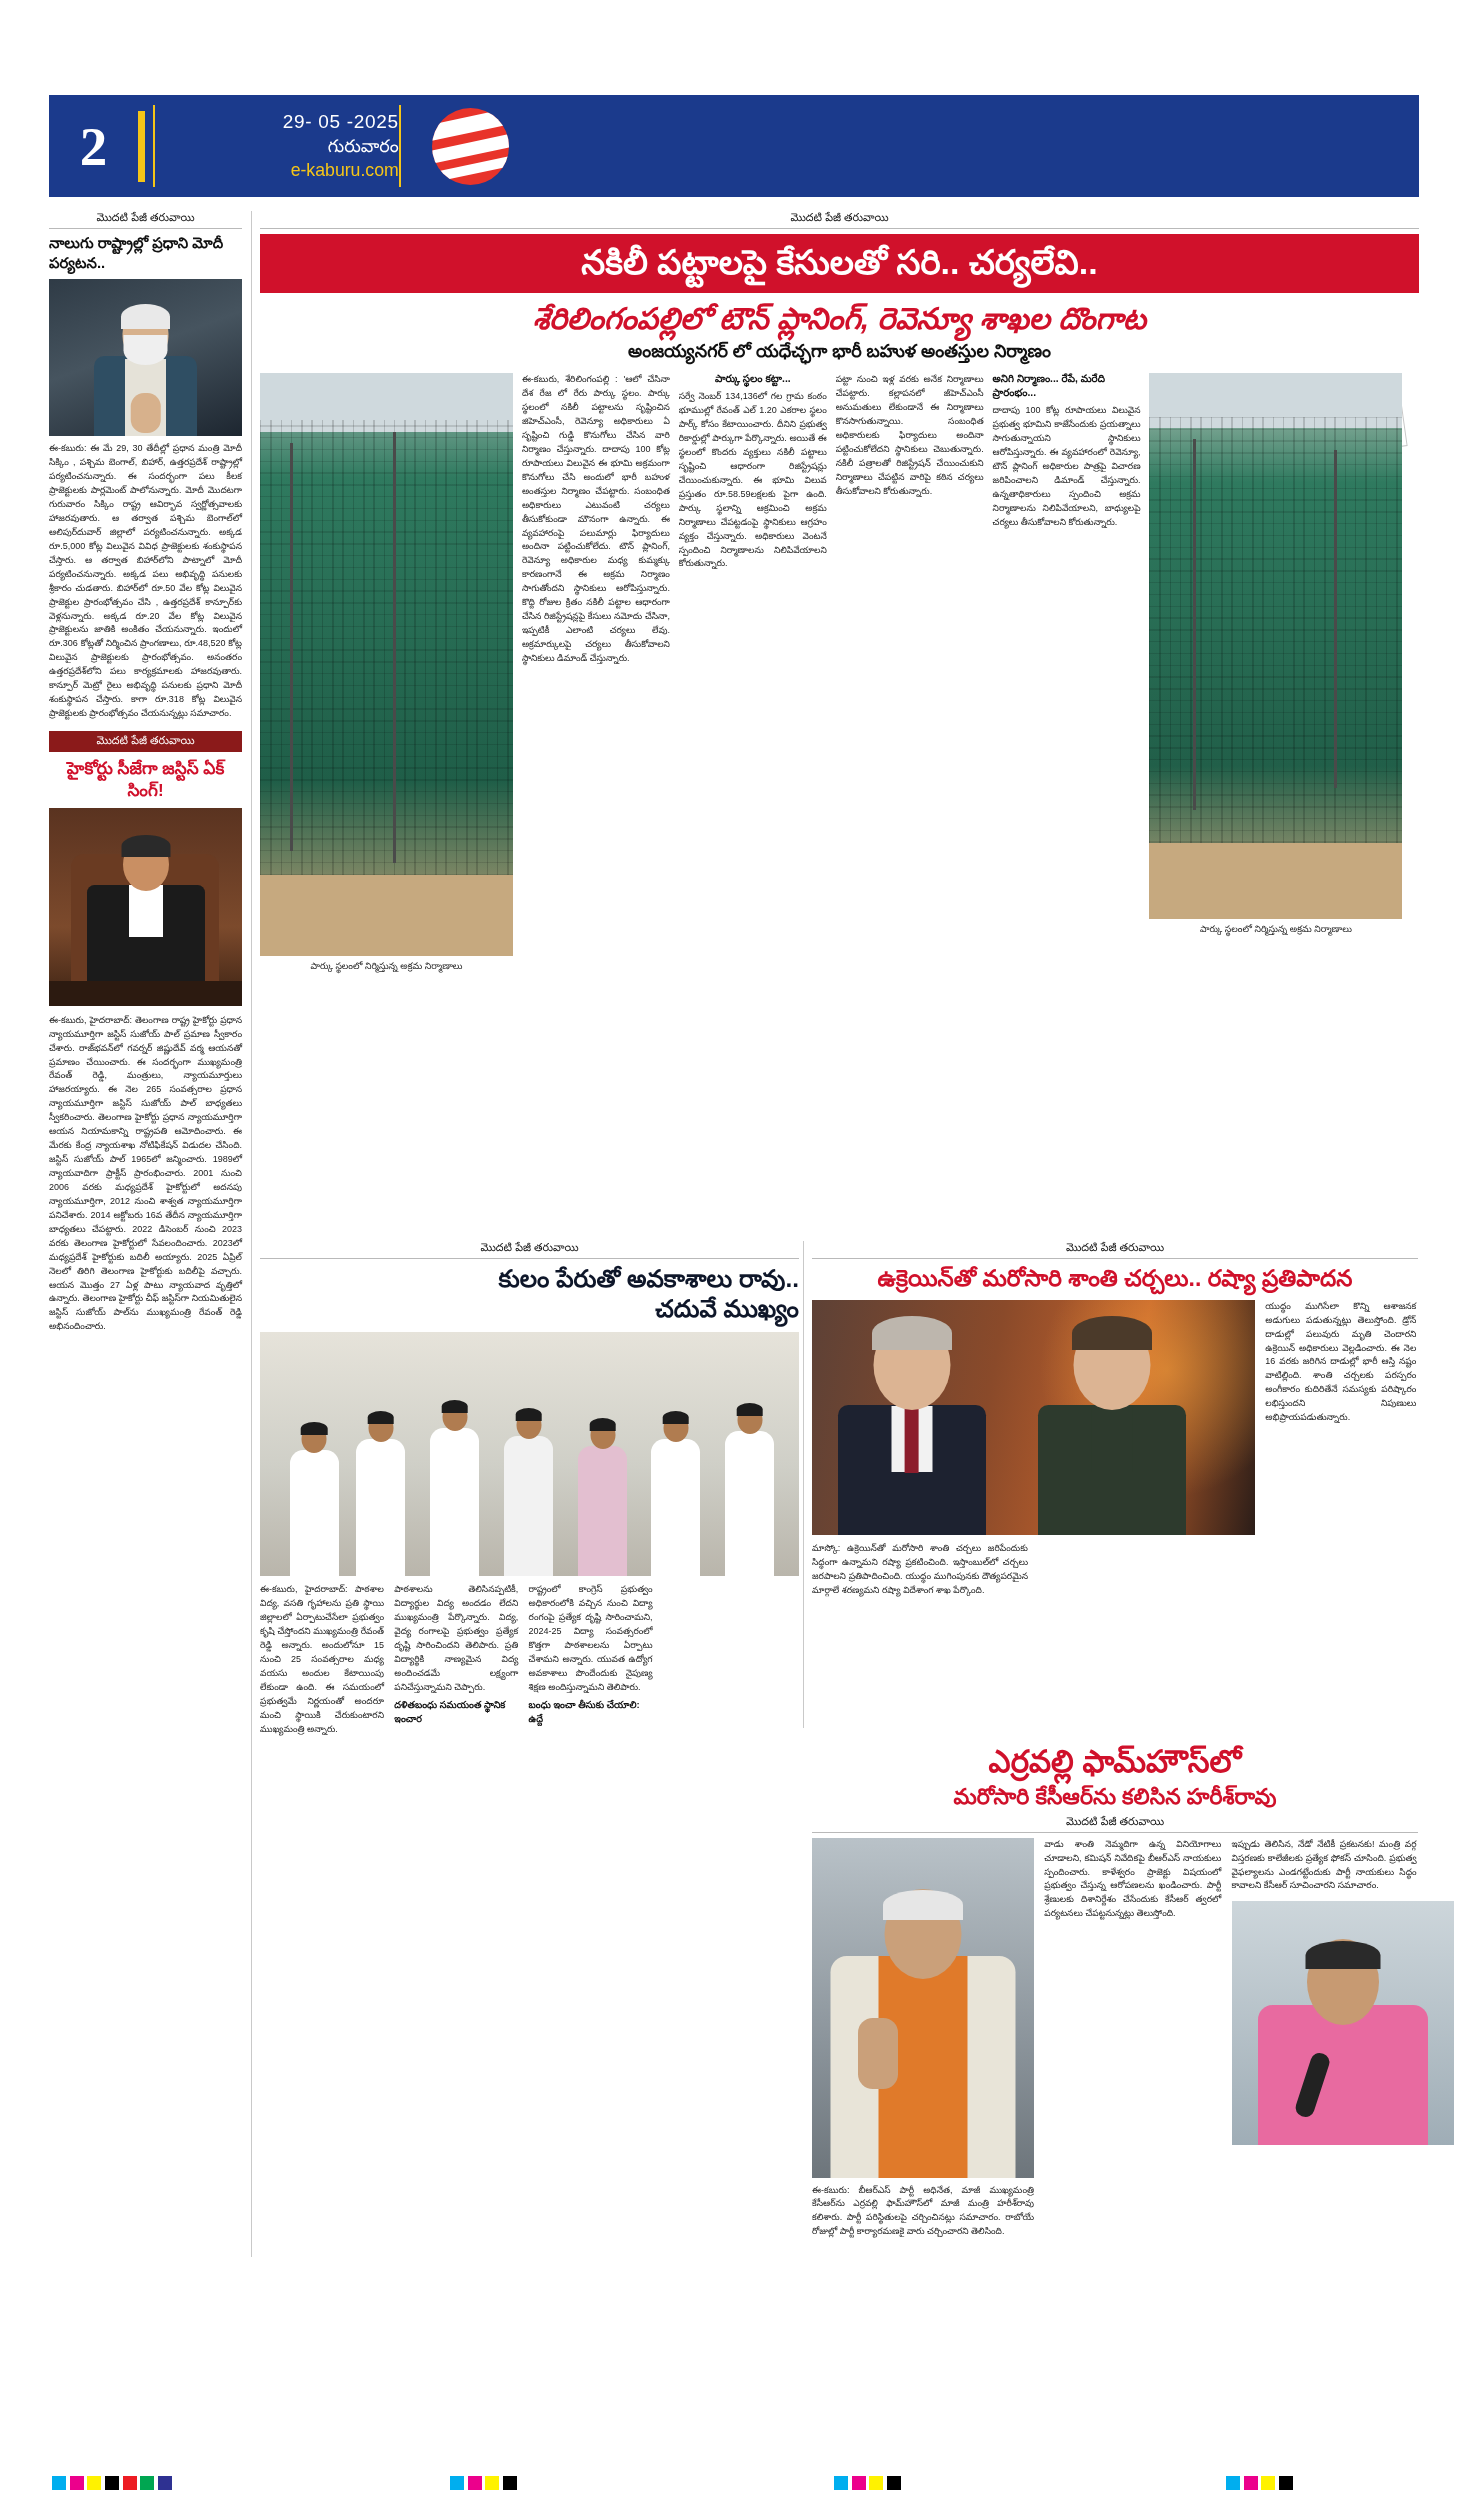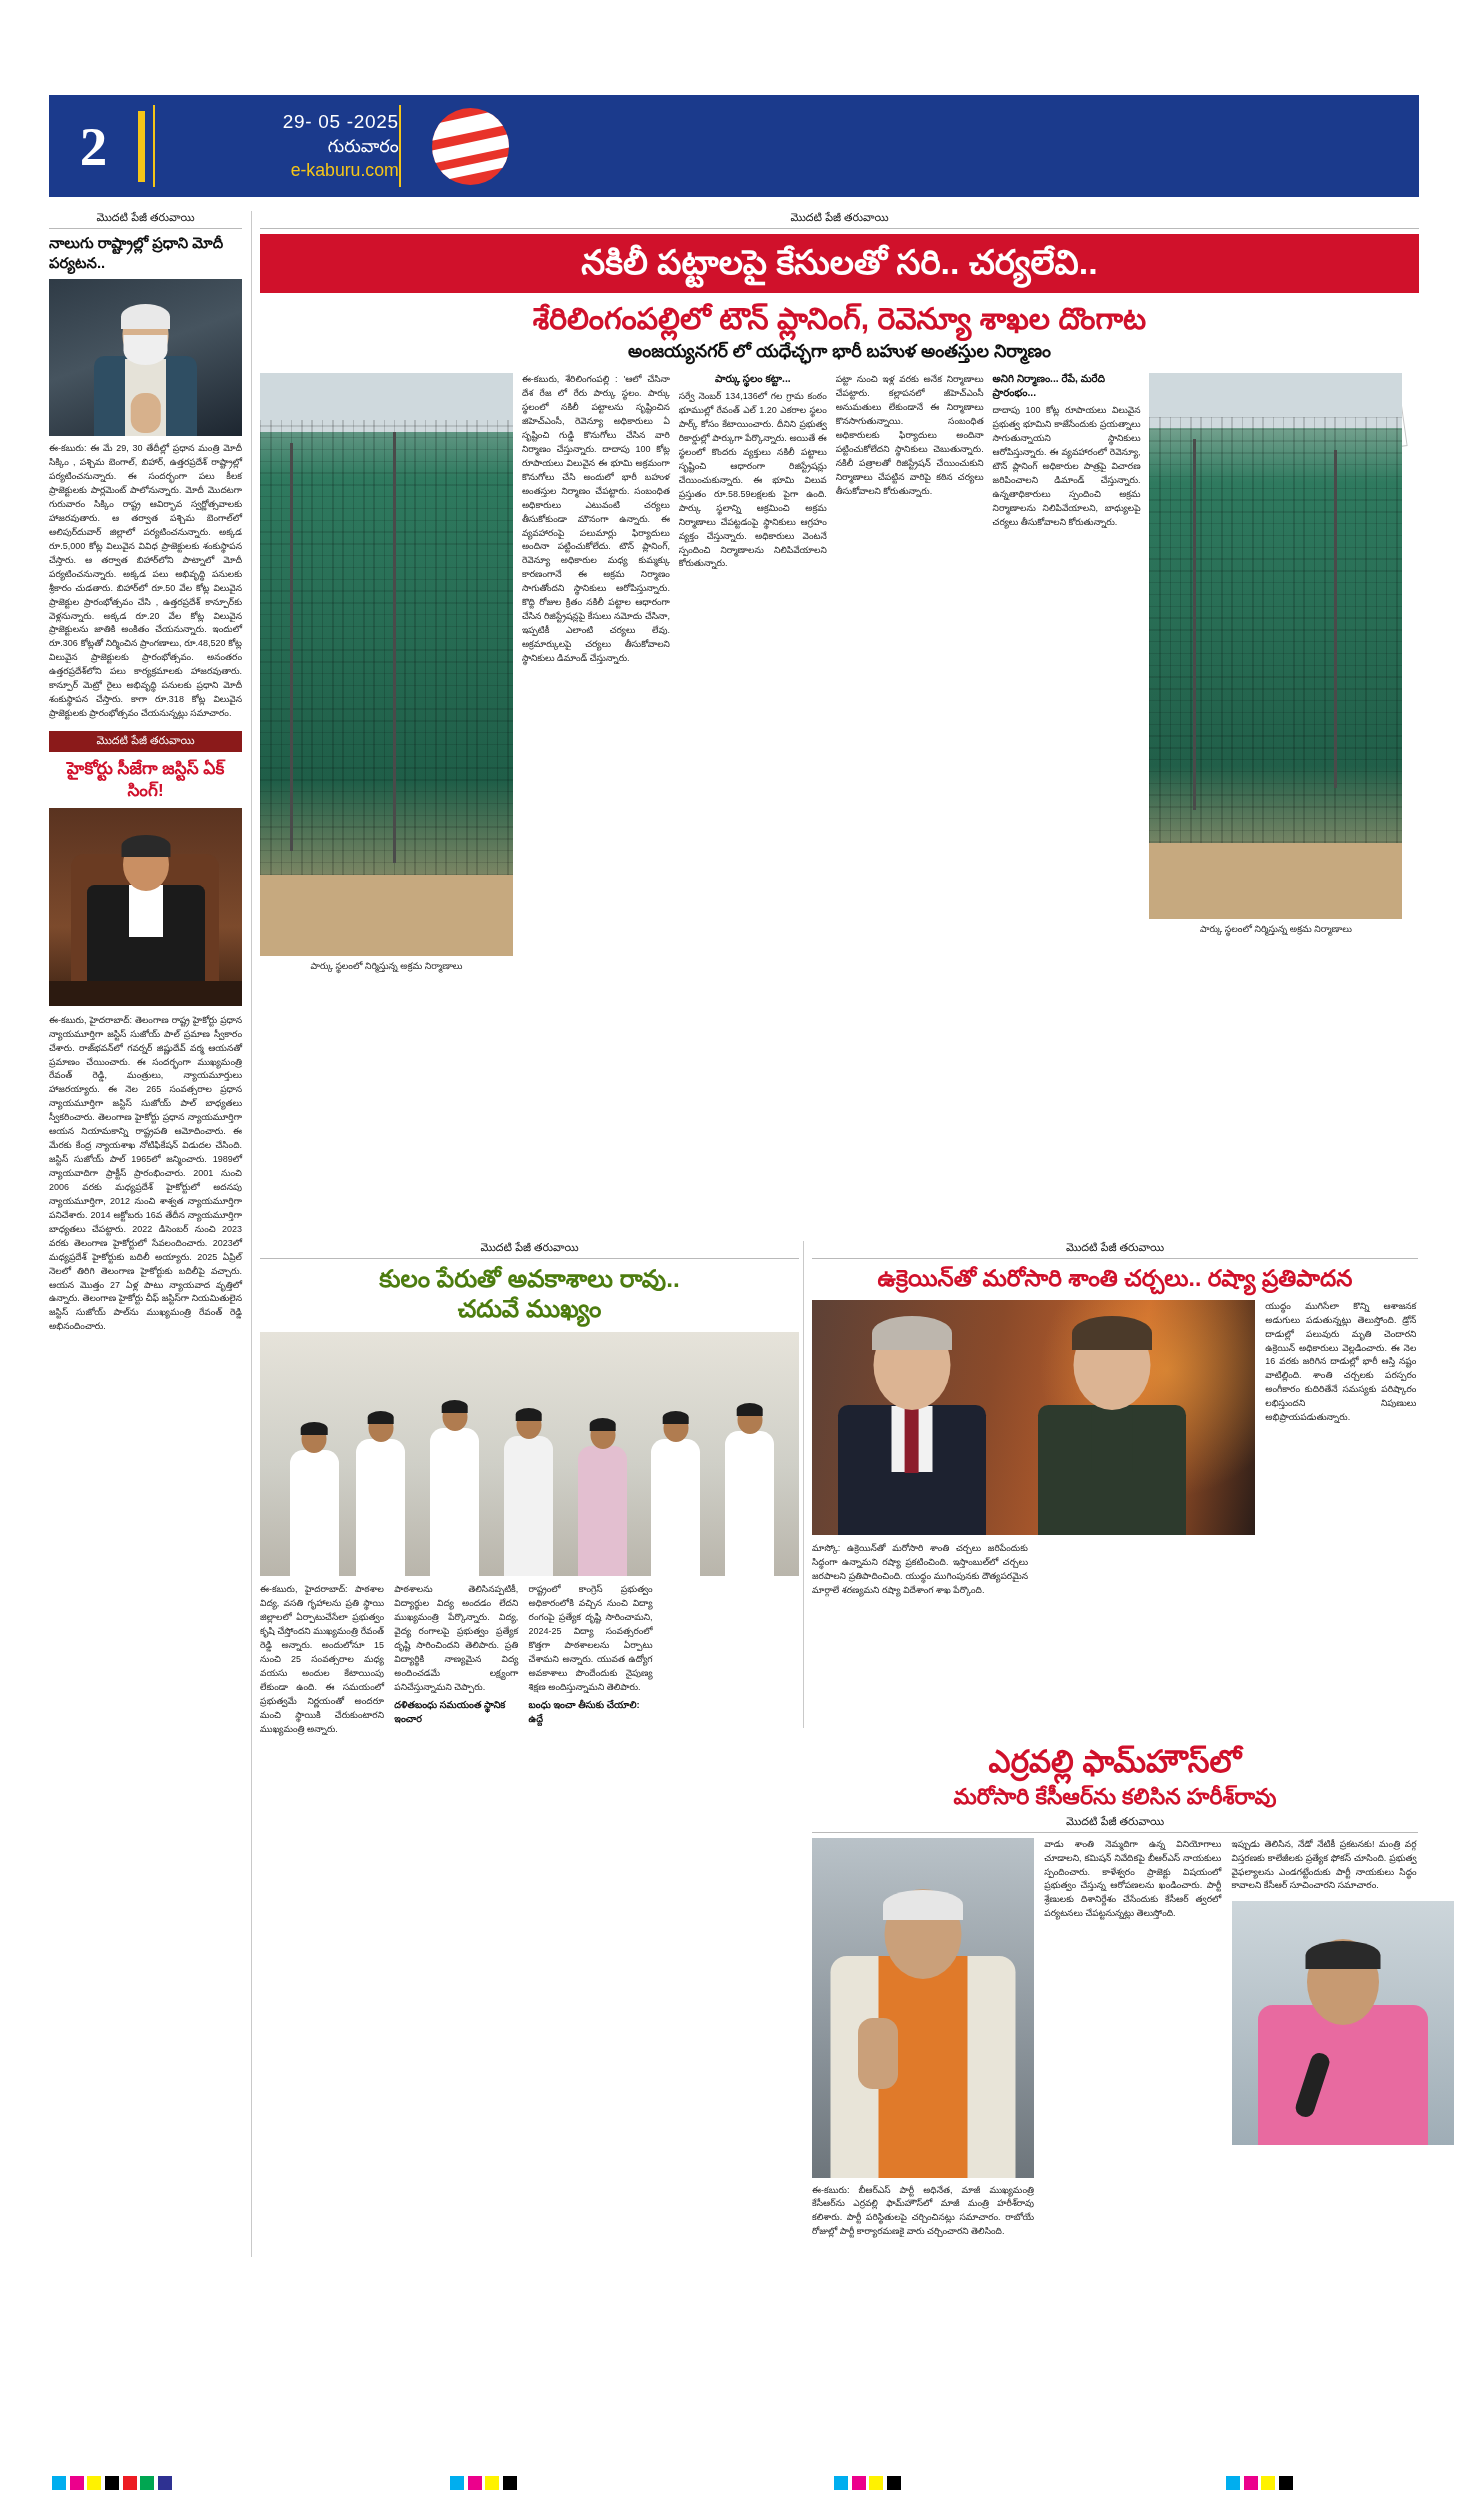--- a/index.html
+++ b/index.html
@@ -95,21 +95,21 @@
   .jp-collar{position:absolute; left:50%; top:77px; transform:translateX(-50%); width:34px; height:52px; background:#fff;}
   .jp-desk{position:absolute; left:0; bottom:0; width:193px; height:25px; background:#2c1a10;}
 
   
   .main-wrap{position:absolute; left:260px; top:211px; width:1159px;}
   .band-red{
     background:#d0112b; color:#fff; text-align:center; font-size:34px; font-weight:bold;
     padding:10.3px 0 11.8px; line-height:1.1;
   }
   .band-sub{
-    color:#d0112b; text-align:center; font-size:30px; font-weight:bold; margin:8.9px 0 4.4px; line-height:1.15;
+    color:#d0112b; text-align:center; font-size:30px; font-weight:bold; margin:8.9px 0 4.4px; line-height:1.15;font-style:italic;
   }
   .band-sub2{
     color:#111; text-align:center; font-size:17.7px; font-weight:bold; margin:3px 0 7.4px;
   }
   .hand-left,.hand-right{position:absolute; width:81px; height:89px; top:174px;}
   .hand-left{left:7.4px;} .hand-right{right:7.4px;}
   .hand-skin{position:absolute; left:13.3px; top:28px; width:55px; height:59px; background:#e8b98f; border-radius:11.8px 11.8px 7.4px 7.4px;}
   .hand-paper{position:absolute; left:4.4px; top:0; width:68px; height:41px; background:#fff; border:1.5px solid #c9c9c9; transform:rotate(-8deg);}
   .hand-paper i{display:block; height:3px; margin:5.2px 4.4px; background:#d0112b;}
   .hand-paper i.g{background:#bdbdbd;}
@@ -129,21 +129,21 @@
     background:repeating-linear-gradient(90deg, rgba(0,0,0,.16) 0 1.5px, transparent 1.5px 10.3px),
                repeating-linear-gradient(0deg, rgba(0,0,0,.12) 0 1.5px, transparent 1.5px 11.8px);}
   .pb-sky{position:absolute; left:0; top:0; width:100%; height:10%; background:#cfd9dd;}
   .pb-ground{position:absolute; left:0; bottom:0; width:100%; height:14%; background:#c6a97f;}
   .pb-pole{position:absolute; width:3px; background:#4a4a4a;}
   .cap-line{font-size:9.2px; text-align:center; padding-top:4.4px; color:#222;}
 
   
   .mid-left{position:absolute; left:260px; top:1241px; width:539px;}
   .mid-right{position:absolute; left:812px; top:1241px; width:606px;}
-  .head-big{color:#4d7c0f; font-size:24.4px; font-weight:bold; text-align:center; line-height:1.25;}
+  .head-big{color:#0f172a; font-size:24.4px; font-weight:bold; text-align:right; line-height:1.25;}
   .head-big2{color:#d0112b; font-size:23px; font-weight:bold; text-align:center; line-height:1.25;}
   .photo-meet{width:539px; height:244px; position:relative; overflow:hidden; background:#cfd3cf;}
   .pm-wall{position:absolute; inset:0; background:linear-gradient(180deg,#e6e3da 0%,#cfcfc7 55%,#b9b5ab 100%);}
   .pm-person{position:absolute; bottom:0; width:49px; height:126px; background:#ffffff; border-radius:13.3px 13.3px 0 0;}
   .pm-person .h{position:absolute; left:50%; top:-25px; transform:translateX(-50%); width:25px; height:28px; border-radius:50%; background:#b07c50;}
   .pm-person .hr{position:absolute; left:50%; top:-28px; transform:translateX(-50%); width:26.6px; height:13.3px; border-radius:50% 50% 0 0; background:#1c1c1c;}
 
   .photo-putin{width:606px; height:235px; position:relative; overflow:hidden; background:#3a2a22;}
   .pp-bg{position:absolute; inset:0; background:linear-gradient(100deg,#5d4136 0%,#8a4a2a 40%,#c2622c 70%,#2b1d18 100%);}
   .pp-smoke{position:absolute; right:0; top:0; width:50%; height:100%;

